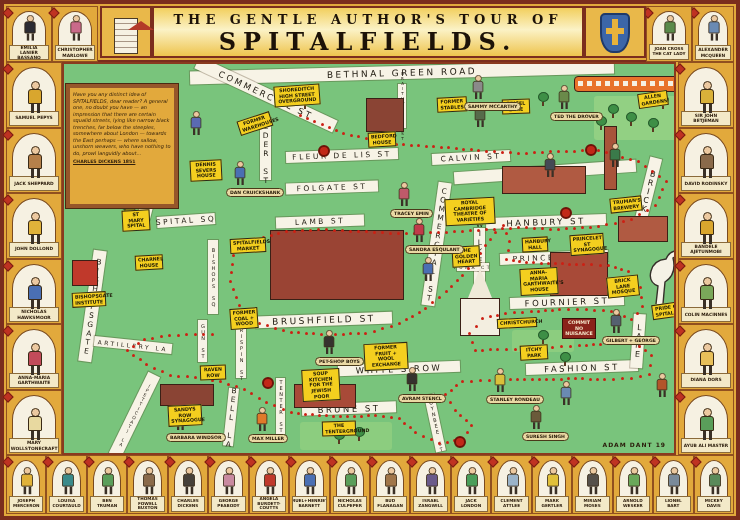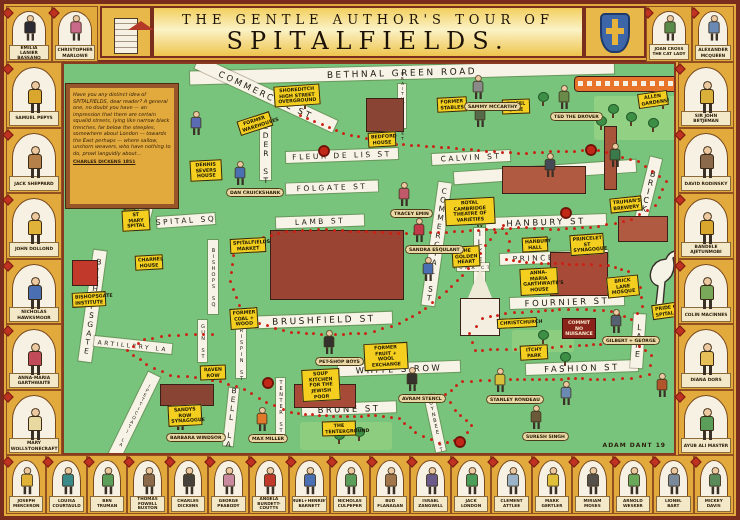--- a/index.html
+++ b/index.html
@@ -7,22 +7,22 @@
   .goldband{position:absolute;background:#e2a93c;z-index:0}
   .arch-cell{position:absolute;background:#e2a93c;border:1px solid #91501f;box-sizing:border-box;z-index:1}
   .arch-win{position:absolute;left:5px;right:5px;top:4px;bottom:15px;background:#f6f1e2;border:1px solid #7a4a1f;border-radius:50% 50% 0 0/55% 55% 0 0}
   .plate{position:absolute;left:2px;right:2px;bottom:1px;height:13px;background:#f3e9c8;border:1px solid #8a6a3a;font-size:4.4px;line-height:1.15;text-align:center;color:#2a1a0a;font-weight:bold;display:flex;align-items:center;justify-content:center;padding:0 1px;overflow:hidden;text-transform:uppercase}
   .diamond{position:absolute;width:6px;height:6px;background:#bf3222;transform:rotate(45deg);top:2px;left:-3px;border:1px solid #7a1f12}
   .person{position:absolute;width:16px;z-index:15;transform-origin:top center}
   .p-head{width:7px;height:7px;background:#ecc9a0;border:1px solid #3a2a16;border-radius:50%;margin:0 auto}
   .p-body{width:12px;height:13px;border:1px solid #3a2a16;border-radius:3px 3px 1px 1px;margin:-1px auto 0}
   .p-legs{width:9px;height:9px;margin:0 auto;border-left:3px solid #3a3026;border-right:3px solid #3a3026;box-sizing:border-box}
   .title-banner{position:absolute;left:152px;top:6px;width:432px;height:52px;background:linear-gradient(#f2cf5e,#fbf2c6 45%,#eec44e);border:2px solid #7b2d1d;box-sizing:border-box;text-align:center;color:#1c1208;font-family:"DejaVu Serif",serif;z-index:2}
-  .title-l1{font-size:13px;letter-spacing:5px;font-weight:normal;margin-top:4px;white-space:nowrap}
-  .title-l2{font-size:24px;letter-spacing:7px;font-weight:normal;white-space:nowrap}
+  .title-l1{font-size:13px;letter-spacing:5px;font-weight:bold;margin-top:4px;white-space:nowrap}
+  .title-l2{font-size:24px;letter-spacing:7px;font-weight:bold;white-space:nowrap}
   .tower-box,.shield-box{position:absolute;top:6px;height:52px;background:#e9b84a;border:2px solid #7b2d1d;box-sizing:border-box;z-index:2}
   .tower-box{left:100px;width:52px}
   .shield-box{left:584px;width:62px}
   .tower{width:22px;height:34px;background:#f6f1e2;border:1px solid #4a3a26;margin:10px auto 0;position:relative;background-image:repeating-linear-gradient(0deg,transparent 0 5px,rgba(90,60,40,.5) 5px 6px)}
   .tower-roof{position:absolute;left:13px;top:2px;width:0;height:0;border-left:13px solid transparent;border-right:13px solid transparent;border-bottom:9px solid #b33a28}
   .shield{width:26px;height:36px;background:#3c66a8;border:2px solid #1f3a6a;border-radius:5px 5px 13px 13px/5px 5px 20px 20px;margin:5px auto 0;position:relative}
   .cross-v{position:absolute;left:10px;top:4px;width:6px;height:26px;background:#e8b33c}
   .cross-h{position:absolute;left:4px;top:13px;width:18px;height:6px;background:#e8b33c}
   .map{position:absolute;left:62px;top:62px;width:614px;height:393px;background:#79c47c;border:2px solid #8a3a1f;box-sizing:border-box;overflow:hidden;z-index:1}
   .patch{position:absolute;z-index:2;border-radius:3px}

